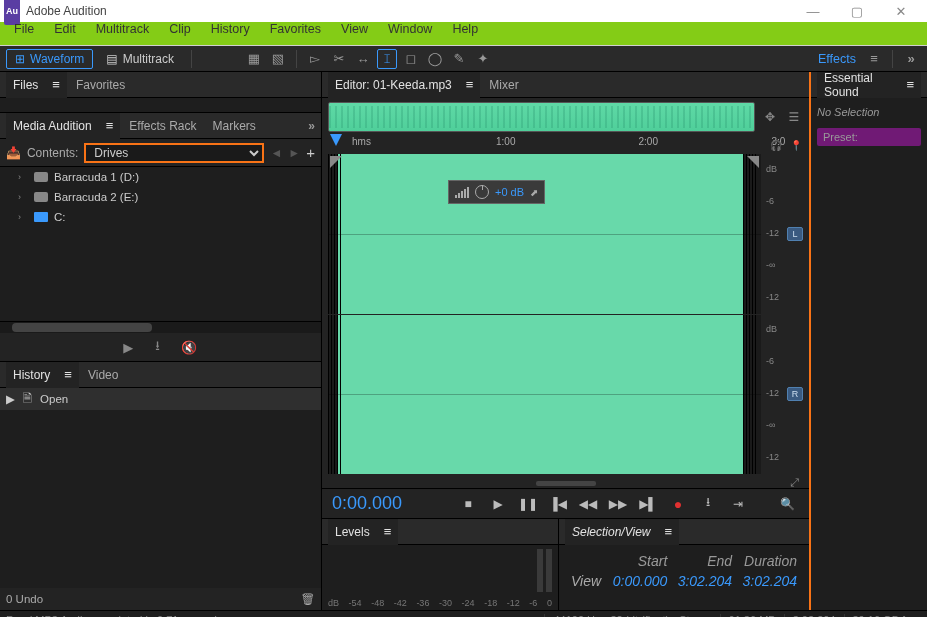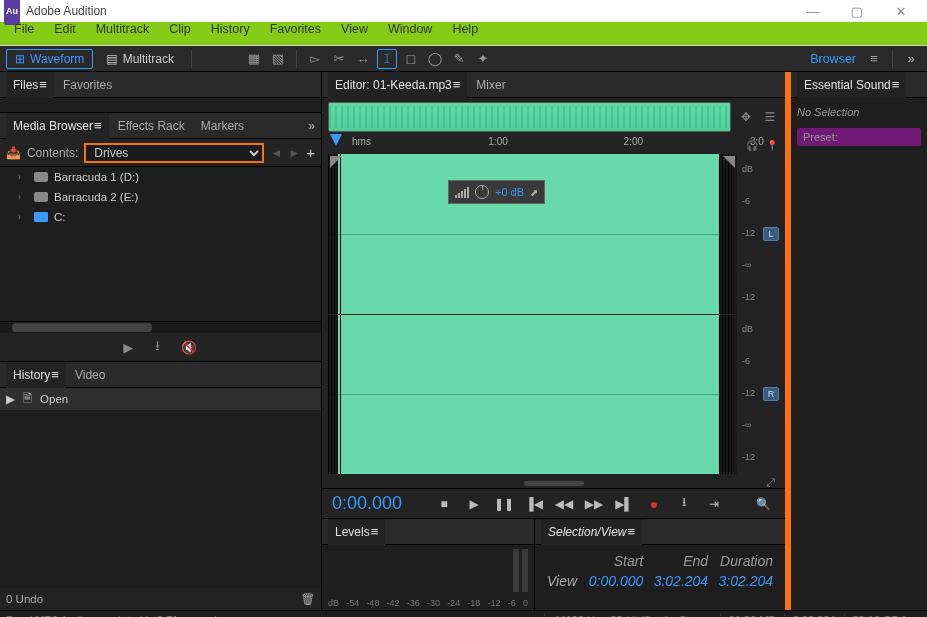--- a/index.html
+++ b/index.html
@@ -22,25 +22,25 @@
 .toolbar .tb-icon { width: 20px; height: 20px; display: flex; align-items: center; justify-content: center; color: #999; font-size: 13px; }
 .toolbar .tb-icon.active { color: #3a99fc; border: 1px solid #3a99fc; border-radius: 2px; }
 .toolbar .sep { width: 1px; height: 18px; background: #444; margin: 0 4px; }
 .toolbar .spacer { flex: 1; }
 .workspace { color: #3a99fc; font-size: 12.5px; margin-right: 4px; }
 
 
 .main { display: flex; height: 538px; }
 .left-col { width: 322px; display: flex; flex-direction: column; border-right: 1px solid #000; }
 .center-col { flex: 1; display: flex; flex-direction: column; }
-.right-col { width: 142px; border-left: 6px solid #f97316; display: flex; flex-direction: column; }
+.right-col { width: 118px; border-left: 2px solid #f97316; display: flex; flex-direction: column; }
 
 
 .tabs { height: 26px; background: #2a2a2a; display: flex; align-items: center; padding: 0 6px; font-size: 12px; color: #999; border-bottom: 1px solid #000; gap: 2px; }
-.tabs .tab { padding: 0 7px; height: 26px; display: flex; align-items: center; gap: 1px; color: #aaa; }
+.tabs .tab { padding: 0 7px; height: 26px; display: flex; align-items: center; gap: 14px; color: #aaa; }
 .tabs .tab.active { color: #e2e2e2; background: #232323; }
 .tabs .menu-ico { font-size: 13px; }
 .tabs .overflow { margin-left: auto; font-weight: bold; font-size: 12px; }
 
 
 .media-toolbar { height: 28px; background: #232323; display: flex; align-items: center; padding: 0 6px; gap: 6px; font-size: 12px; color: #aaa; border-bottom: 1px solid #000; }
 .media-toolbar select { background: #1a1a1a; border: 2px solid #f97316; color: #ccc; height: 20px; font-size: 12px; flex: 1; padding: 0 4px; }
 .media-header { height: 22px; background: #232323; display: flex; align-items: center; padding: 0 10px; font-size: 11.5px; color: #aaa; border-bottom: 1px solid #111; }
 .media-header .name-col { flex: 1; }
 .media-list { background: #1e1e1e; flex: 1; overflow: auto; min-height: 148px; }
@@ -178,21 +178,21 @@
   <div class="sep"></div>
   <div class="tb-icon">▻</div>
   <div class="tb-icon">✂</div>
   <div class="tb-icon">↔</div>
   <div class="tb-icon active">𝙸</div>
   <div class="tb-icon">◻</div>
   <div class="tb-icon">◯</div>
   <div class="tb-icon">✎</div>
   <div class="tb-icon">✦</div>
   <div class="spacer"></div>
-  <div class="workspace">Browser</div>
+  <div class="workspace">Effects</div>
   <div class="tb-icon">≡</div>
   <div class="sep"></div>
   <div class="tb-icon" style="font-weight:bold">»</div>
 </div>
 
 <div class="main">
 
   <div class="left-col">
 
     <div class="files-panel" style="flex:0 0 40px">
@@ -202,21 +202,21 @@
           <span class="menu-ico">≡</span>
         </div>
         <div class="tab">Favorites</div>
       </div>
       <div class="files-empty"></div>
     </div>
 
     <div style="display:flex;flex-direction:column;flex:1;border-top:1px solid #000">
       <div class="tabs">
         <div class="tab active">
-          <span>Media Browser</span>
+          <span>Media Audition</span>
           <span class="menu-ico">≡</span>
         </div>
         <div class="tab">Effects Rack</div>
         <div class="tab">Markers</div>
         <div class="overflow">»</div>
       </div>
       <div class="media-toolbar">
         <span>📥</span>
         <span>Contents:</span>
         <select>

